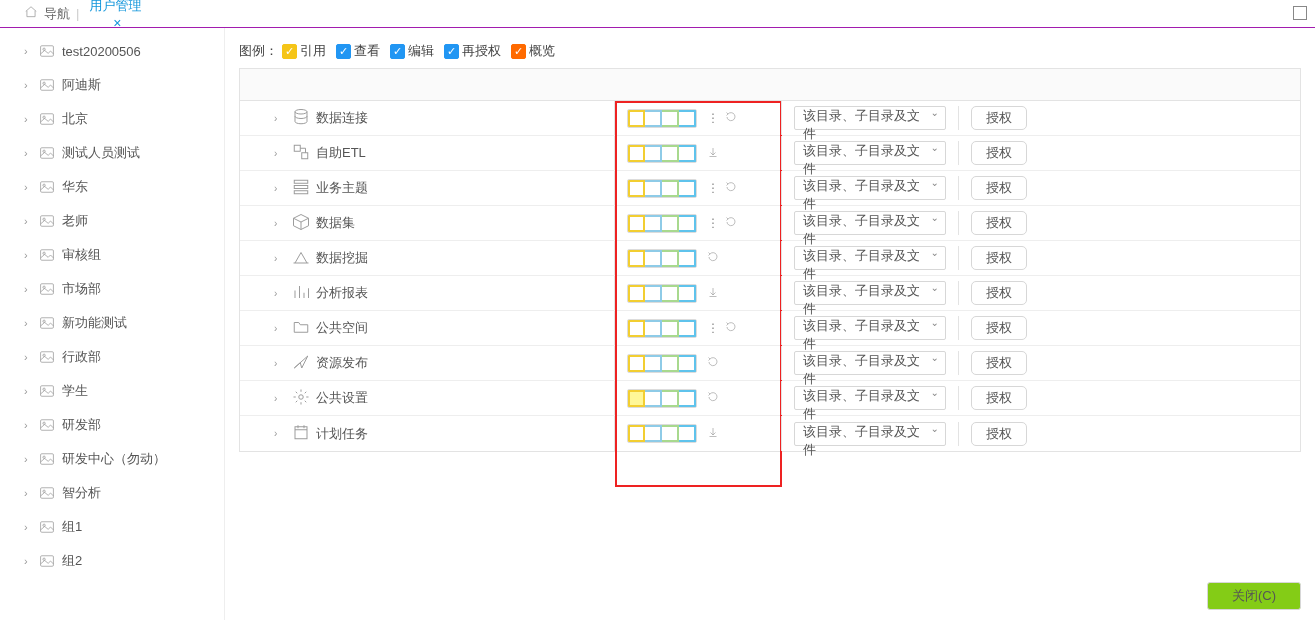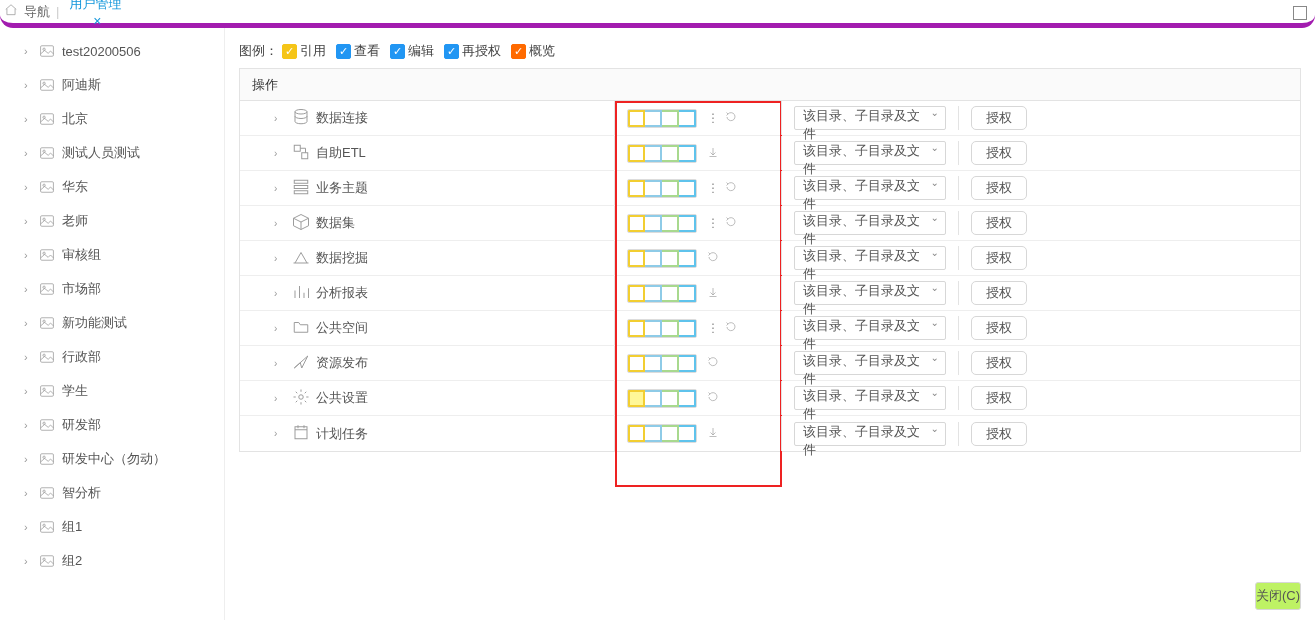--- a/index.html
+++ b/index.html
@@ -1,19 +1,19 @@
 <!DOCTYPE html>
 <html><head>
 <meta charset="utf-8">
 <style>
 * { box-sizing: border-box; margin: 0; padding: 0; }
 body { font-family: "Microsoft YaHei", Arial, sans-serif; font-size: 13px; color: #333; background: #fff; width: 1315px; height: 620px; overflow: hidden; position: relative; }
 
 
-.topbar { height: 28px; border-bottom: 5px solid #a21caf; display: flex; align-items: center; padding: 0 4px; position: relative; border-radius: 13px; }
+.topbar { height: 28px; border-bottom: 1px solid #a21caf; display: flex; align-items: center; padding: 0 24px; position: relative; }
 .topbar .home-ico { color: #666; margin-right: 6px; }
 .topbar .nav-label { color: #666; margin-right: 6px; }
 .topbar .sep { color: #ccc; margin-right: 6px; }
 .topbar .tab-active { color: #1296db; padding: 0 4px; display: flex; align-items: center; flex-direction: column; }
 .topbar .tab-close { color: #1296db; margin-left: 4px; cursor: pointer; font-size: 14px; }
 .topbar .win-box { position: absolute; right: 8px; top: 6px; width: 14px; height: 14px; border: 1px solid #888; }
 
 
 .main { display: flex; height: calc(100% - 28px); }
 
@@ -66,21 +66,21 @@
 .perm-extra { margin-left: 10px; color: #888; font-size: 12px; display: flex; align-items: center; gap: 6px; }
 
 .apply-select { display: flex; justify-content: space-between; border: 1px solid #d7d7d7; border-radius: 2px; height: 24px; padding: 0 6px 0 8px; width: 100%; cursor: pointer; color: #555; }
 .apply-select .chev { color: #888; font-size: 10px; }
 
 .op-btn { display: inline-flex; align-items: center; justify-content: center; border: 1px solid #d7d7d7; border-radius: 5px; height: 24px; padding: 0 14px; cursor: pointer; color: #555; background: #fff; }
 
 .red-frame { position: absolute; border: 2px solid #e22; pointer-events: none; left: 375px; top: 0px; width: 167px; height: 386px; }
 
 
-.footer-close { position: absolute; right: 14px; bottom: 10px; border: 1px solid #d7d7d7; border-radius: 3px; padding: 4px 0; cursor: pointer; background: #bef264; color: #555; }
+.footer-close { position: absolute; right: 14px; bottom: 10px; border: 1px solid #d7d7d7; border-radius: 3px; padding: 4px 24px; cursor: pointer; background: #84cc16; color: #555; }
 
 
 svg { stroke: #999; fill: none; stroke-width: 1.3; }
 
 </style>
 </head>
 <body>
 
 <div class="topbar">
   <span class="home-ico">
@@ -303,21 +303,20 @@
           </span>
           <span class="lg-item">
             <span class="lg-chk c-orange">✓</span>
             <span>概览</span>
           </span>
         </span>
     </div>
 
     <div class="grid">
       <div class="grid-head">
-        <div class="col-op">操作</div>
       </div>
       <div class="grid-body" id="grid-body">
         <div class="red-frame"></div>
       <div class="grid-row">
             <div class="col-res">
               <span class="caret">›</span>
               <span class="res-icn"><svg viewBox="0 0 24 24">
                   <ellipse cx="12" cy="5" rx="8" ry="3"></ellipse>
                   <path d="M4 5 V18 A8 3 0 0 0 20 18 V5"></path>
                   <path d="M4 11 A8 3 0 0 0 20 11"></path>

